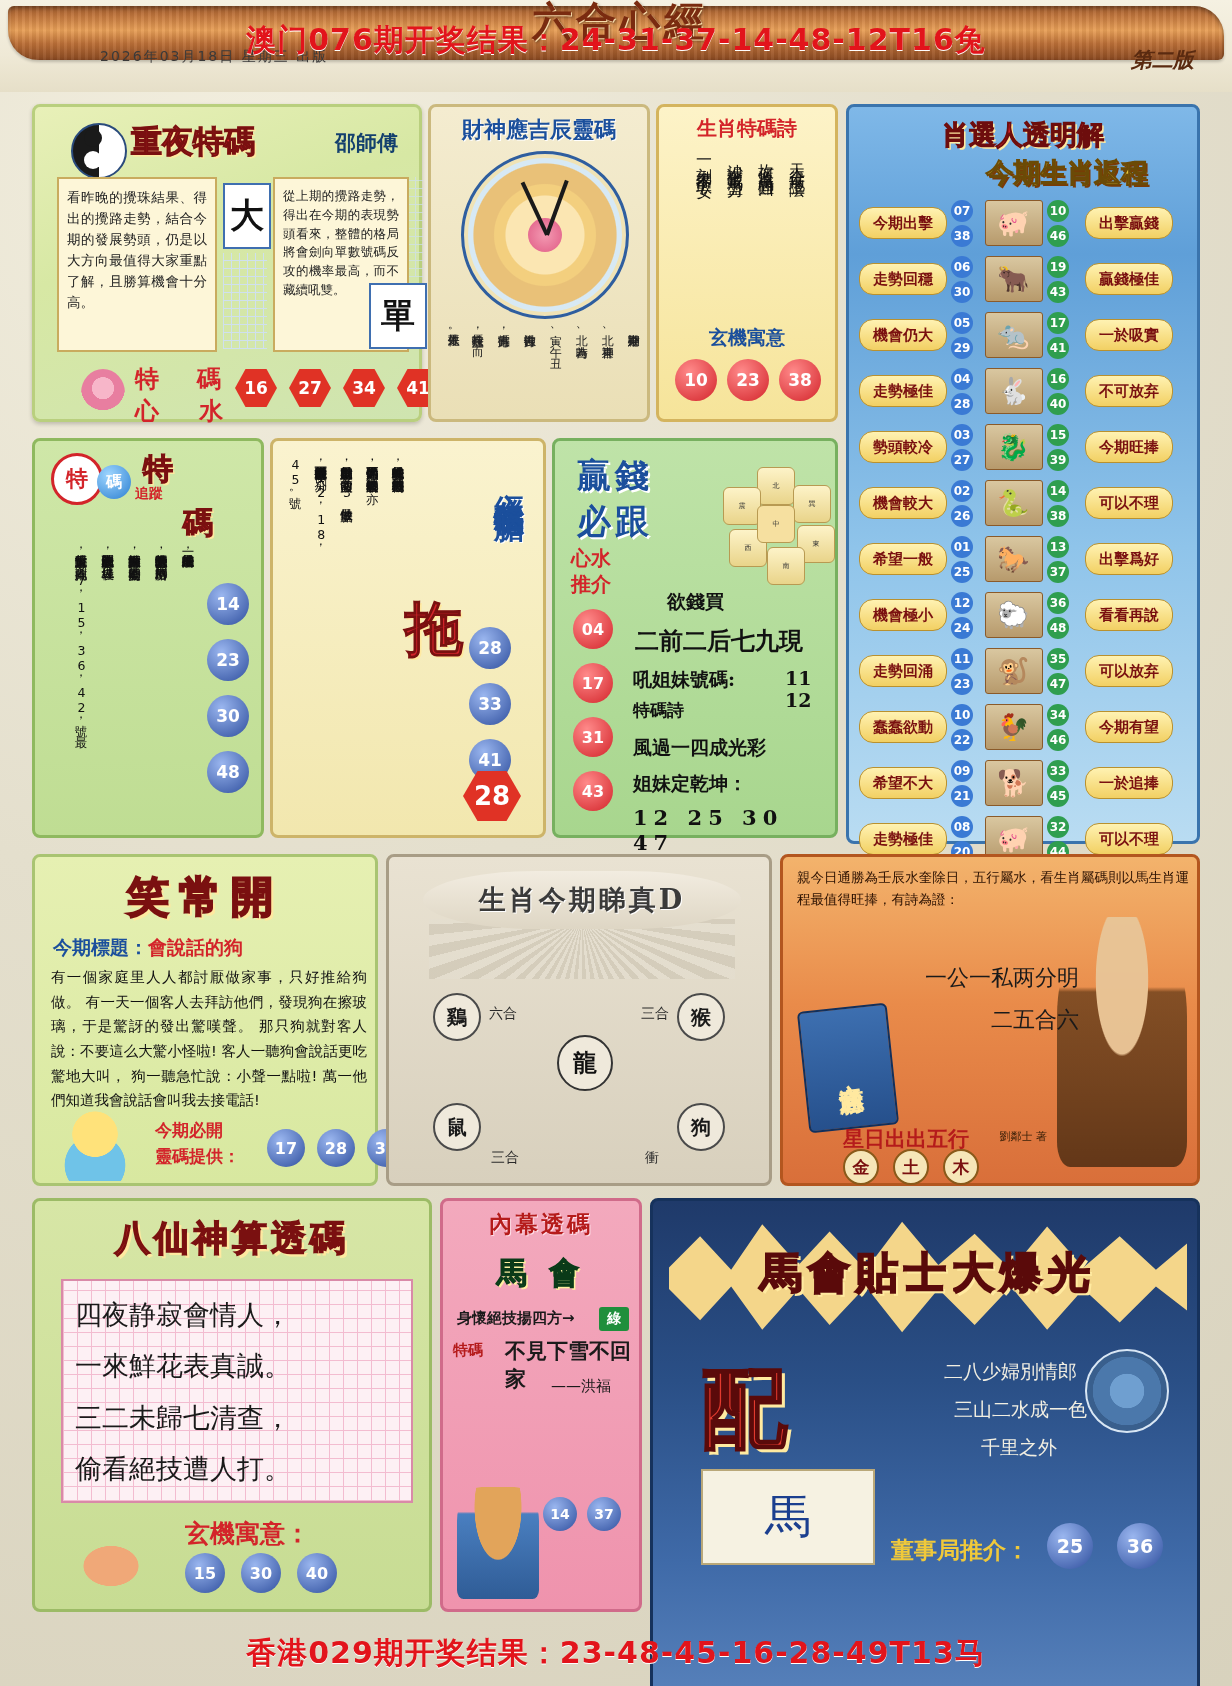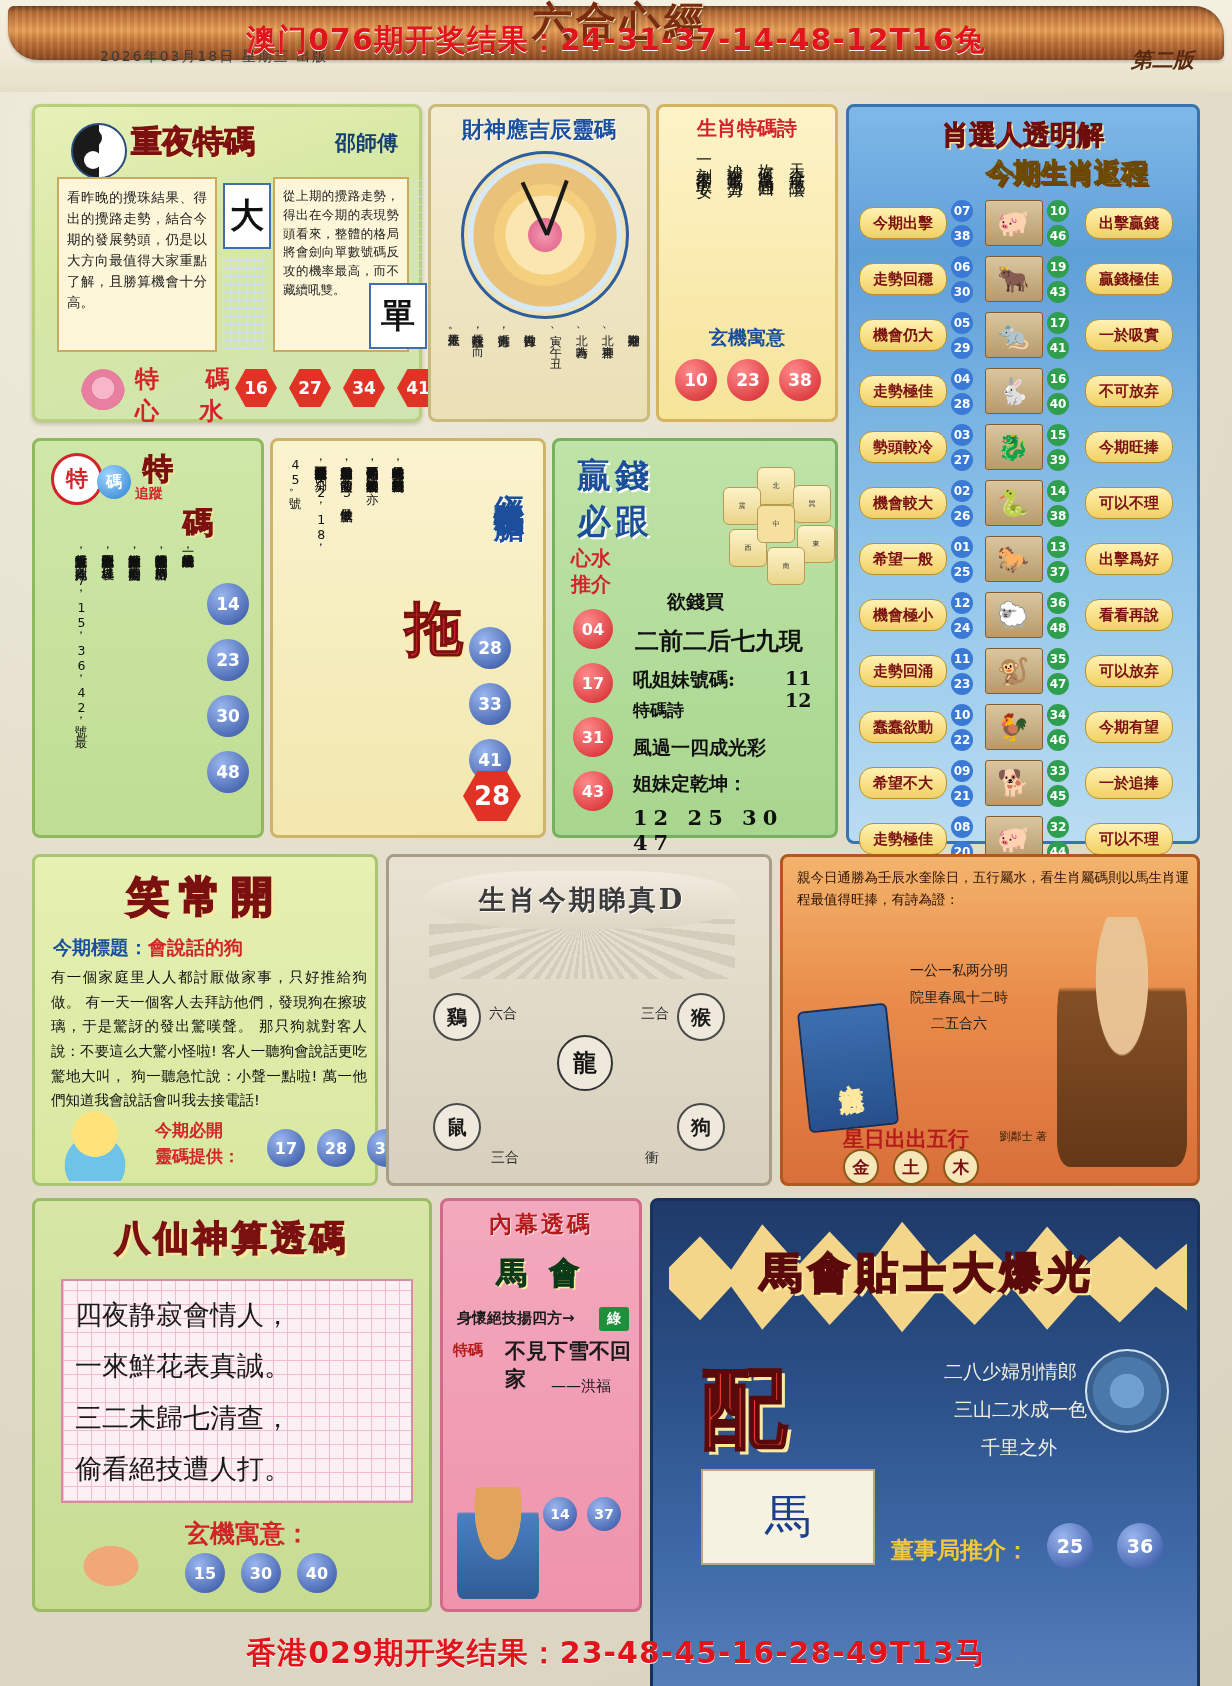--- a/index.html
+++ b/index.html
@@ -98,21 +98,21 @@
   #p1 .single{position:absolute;left:334px;top:176px;width:54px;height:62px;
     background:#fff;border:2px solid #3f6fb0;display:flex;align-items:center;justify-content:center;
     font-size:34px;font-weight:bold;color:#111;font-family:"DejaVu Serif","Liberation Serif",serif;}
   #p1 .gridpaper{position:absolute;left:188px;top:146px;width:44px;height:96px;
     background:repeating-linear-gradient(0deg,#cfe0ef 0 1px,transparent 1px 8px),
                repeating-linear-gradient(90deg,#cfe0ef 0 1px,transparent 1px 8px);}
   #p1 .gridpaper2{position:absolute;left:300px;top:70px;width:88px;height:100px;
     background:repeating-linear-gradient(0deg,#cfe0ef 0 1px,transparent 1px 8px),
                repeating-linear-gradient(90deg,#cfe0ef 0 1px,transparent 1px 8px);opacity:.7;}
   #p1 .tm{position:absolute;left:100px;top:256px;font-size:24px;font-weight:bold;color:#d3242a;
-    letter-spacing:16px;font-family:Liberation Mono, monospace;}
+    letter-spacing:16px;font-family:Liberation Serif, serif;}
   #p1 .tm2{position:absolute;left:100px;top:288px;font-size:24px;font-weight:bold;color:#d3242a;
     letter-spacing:16px;font-family:"DejaVu Serif","Liberation Serif",serif;}
   #p1 .flower{position:absolute;left:46px;top:262px;width:44px;height:48px;
     background:radial-gradient(circle at 50% 40%,#f7b6c9 0 30%,#e87ea0 31% 60%,transparent 61%);
     border-radius:50%;}
   #p1 .hexrow{position:absolute;left:200px;top:262px;display:flex;gap:12px;}
   #p1 .hexrow .hex{width:42px;height:38px;font-size:17px;}
 
   
   #p2{left:428px;top:104px;width:222px;height:318px;
@@ -273,22 +273,22 @@
   #p9 .lbl{position:absolute;font-size:14px;color:#2a2a2a;}
   #p9 .center{position:absolute;left:168px;top:178px;width:52px;height:52px;border-radius:50%;
     background:#efe9db;border:2px solid #333;display:flex;align-items:center;justify-content:center;
     font-size:24px;font-weight:bold;color:#111;font-family:"DejaVu Serif","Liberation Serif",serif;}
 
   
   #p10{left:780px;top:854px;width:420px;height:332px;
     background:linear-gradient(180deg,#f3b36c 0%,#e98b4a 45%,#d96f3a 100%);border:3px solid #b3561f;}
   #p10 .top{position:absolute;left:14px;top:10px;width:392px;font-size:13.5px;line-height:1.6;color:#2a1000;
     text-align:justify;}
-  #p10 .poem{position:absolute;left:56px;top:100px;width:240px;text-align:center;
-    font-size:14px;line-height:1.9;color:#1a1a1a;font-family:"DejaVu Serif","Liberation Serif",serif;}
+  #p10 .poem{position:absolute;left:56px;top:100px;width:240px;text-align:right;
+    font-size:22px;line-height:1.9;color:#1a1a1a;font-family:"DejaVu Serif","Liberation Serif",serif;}
   #p10 .stamp{position:absolute;left:20px;top:150px;width:86px;height:118px;
     background:linear-gradient(180deg,#3d6fb0,#26508c);border:2px solid #12305c;border-radius:6px;
     color:#ffe9a0;font-size:25px;font-weight:bold;display:flex;align-items:center;justify-content:center;
     writing-mode:vertical-rl;text-orientation:upright;letter-spacing:2px;
     font-family:"DejaVu Serif","Liberation Serif",serif;transform:rotate(-6deg);}
   #p10 .wuxing{position:absolute;left:60px;top:268px;font-size:21px;font-weight:bold;color:#b51b1b;
     font-family:"DejaVu Serif","Liberation Serif",serif;}
   #p10 .elem{position:absolute;left:60px;top:292px;display:flex;gap:14px;}
   #p10 .elem span{width:32px;height:32px;border-radius:50%;background:#f6e6b8;border:2px solid #8a5a1a;
     display:flex;align-items:center;justify-content:center;font-size:17px;font-weight:bold;color:#7a1010;
@@ -699,21 +699,20 @@
     <div class="cz" style="right:44px;top:246px;">狗</div>
     <div class="lbl" style="right:110px;top:292px;">衝</div>
     <div class="center">龍</div>
   </div>
 
   <div class="panel" id="p10">
     <div class="sage"></div>
     <div class="top">親今日通勝為壬辰水奎除日，五行屬水，看生肖屬碼則以馬生肖運程最值得旺捧，有詩為證：</div>
     <div class="poem">
       <div>一公一私两分明</div>
-      <div>院里春風十二時</div>
       <div>二五合六</div>
     </div>
     <div class="stamp">六合通勝</div>
     <div class="wuxing">星日出出五行</div>
     <div class="elem">
       <span>金</span>
       <span>土</span>
       <span>木</span>
     </div>
     <div style="position:absolute;right:150px;top:272px;font-size:11px;color:#3a2008;">劉鄰士 著</div>

